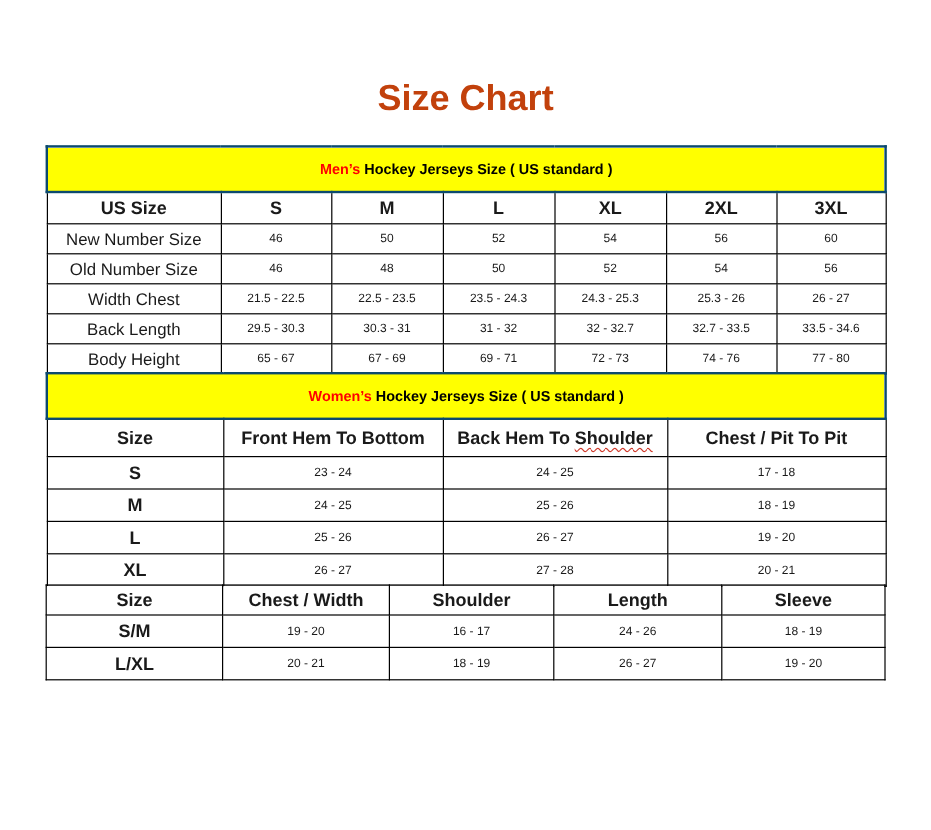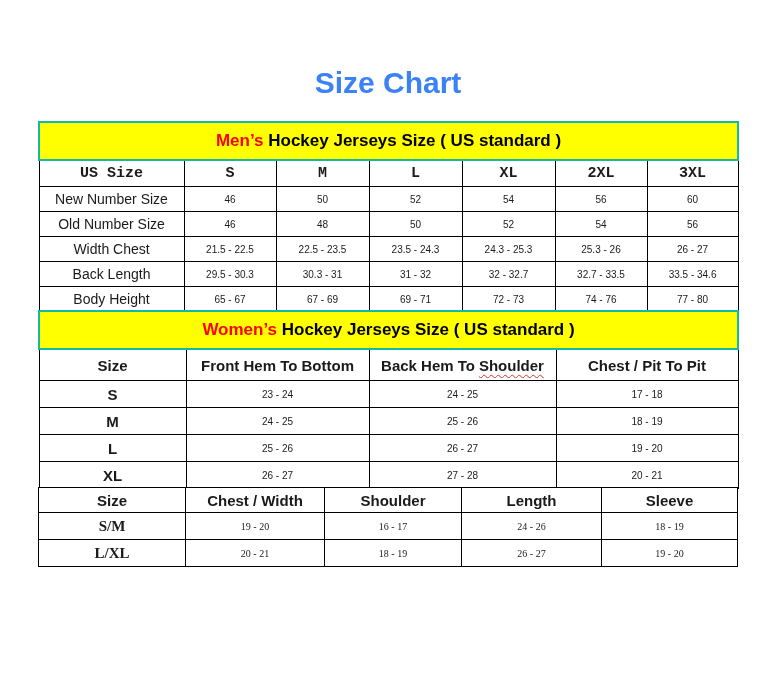--- a/index.html
+++ b/index.html
@@ -17,21 +17,21 @@
     overflow: hidden;
   }
   .page-title {
     position: absolute;
     top: 66px;
     left: 0;
     width: 776px;
     text-align: center;
     font-size: 30px;
     font-weight: bold;
-    color: #3b82f6;
+    color: #c2410c;
     letter-spacing: 0px;
   }
   .chart-wrap {
     position: absolute;
     left: 38px;
     top: 121px;
     width: 699px;
   }
   table {
     border-collapse: collapse;
@@ -42,41 +42,41 @@
   td, th {
     border: 1.5px solid #000000;
     text-align: center;
     vertical-align: middle;
     padding: 0 2px;
     overflow: hidden;
     white-space: nowrap;
   }
   th.band-cell {
     background: #ffff00;
-    border: 2px solid #14b8a6;
+    border: 2px solid #0c4a6e;
     height: 36px;
-    font-size: 17px;
+    font-size: 12px;
     font-weight: bold;
     color: #000000;
   }
   .band-highlight { color: #ff0000; }
   th.col-head {
     font-size: 15px;
     font-weight: bold;
     background: #ffffff;
   }
   td.row-label { font-size: 14px; font-weight: normal; }
   td.row-label-bold { font-size: 15px; font-weight: bold; }
   td.val { font-size: 10px; font-weight: normal; }
-  .mens .col-head { height: 25px; font-family: Liberation Mono, monospace; }
+  .mens .col-head { height: 25px; }
   .mens .data-row td { height: 24px; }
   .womens .col-head { height: 30px; }
   .womens .data-row td { height: 26px; }
   .youth .col-head { height: 24px; }
-  .youth .data-row td { height: 26px; font-family: Liberation Serif, serif; }
+  .youth .data-row td { height: 26px; }
   .squiggle {
     margin-left: 0.26em;
     text-decoration: underline;
     text-decoration-style: wavy;
     text-decoration-color: #d03a2b;
     text-decoration-thickness: 1px;
     text-underline-offset: 3px;
   }
 </style>
 </head>

